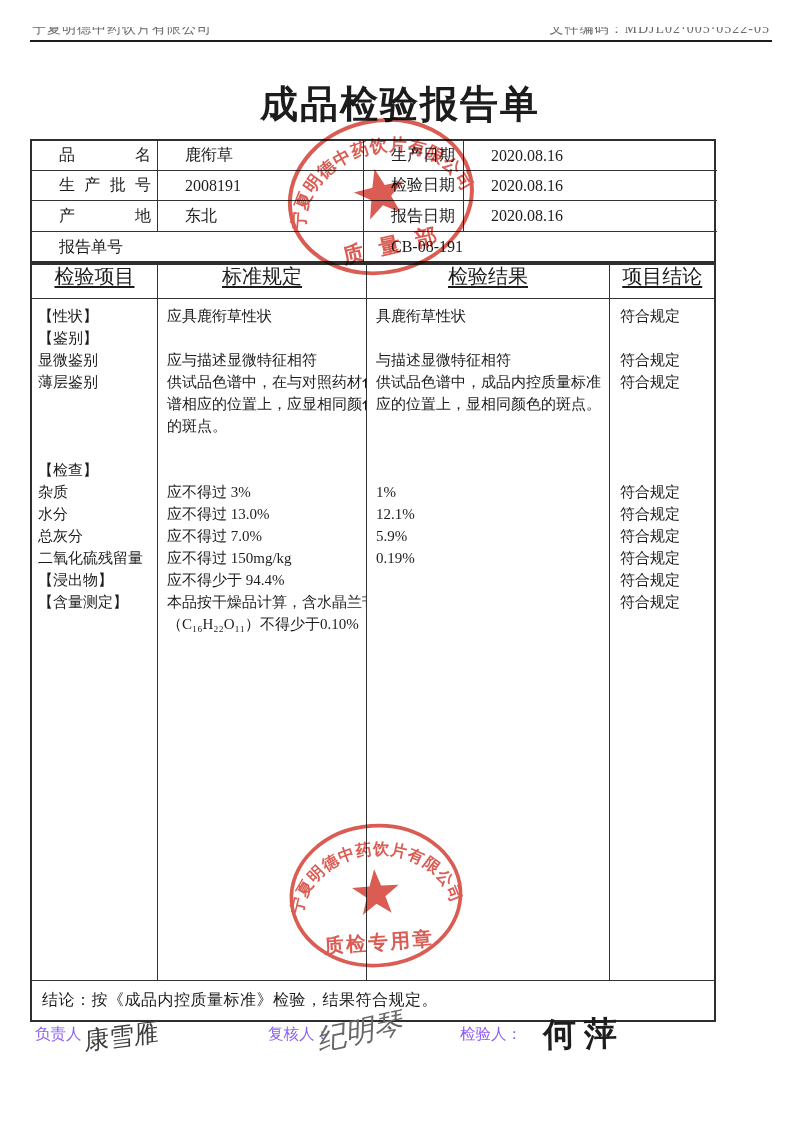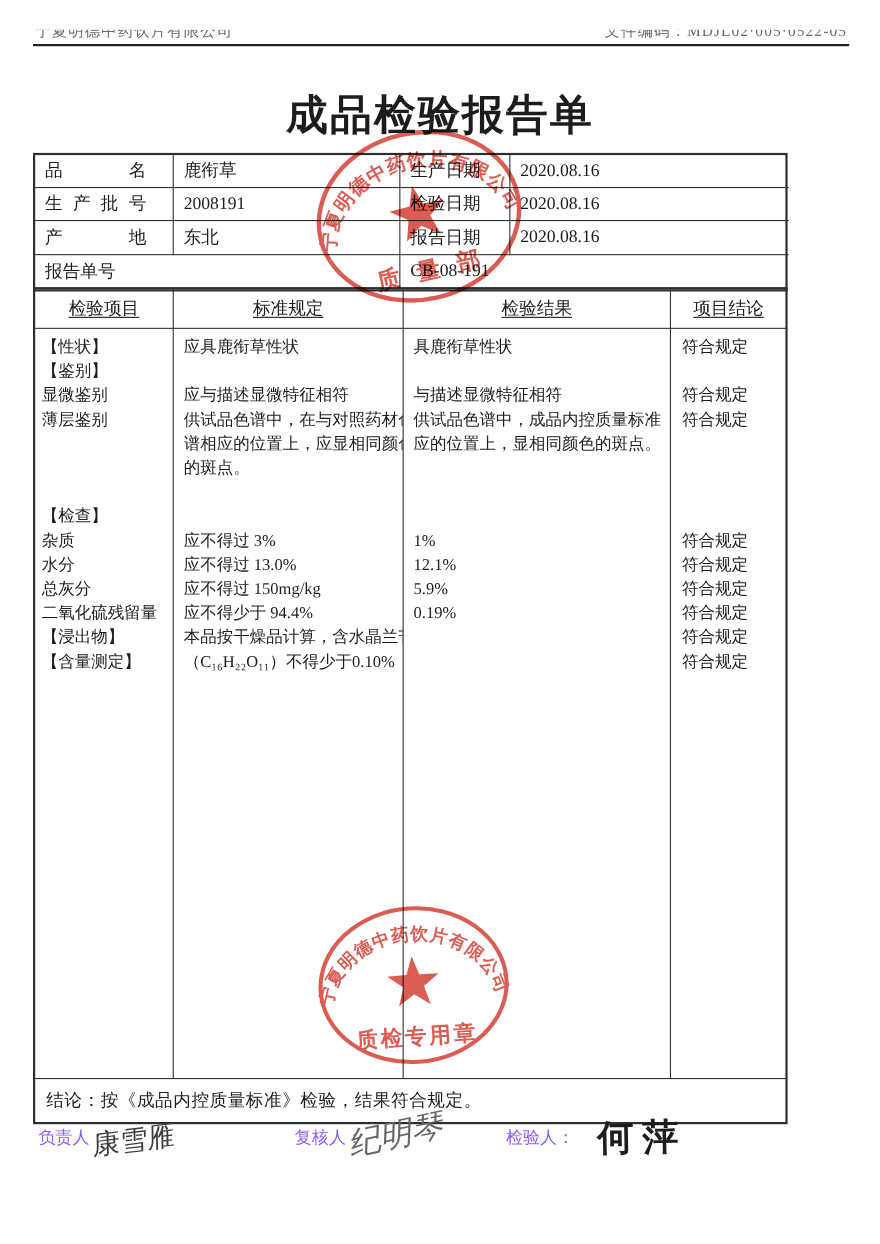--- a/index.html
+++ b/index.html
@@ -23,28 +23,28 @@
   }
 
   
   .grid { position:absolute; display:grid; border:2px solid #2e2e2e; box-sizing:border-box; background:transparent; }
   .grid > div { box-sizing:border-box; border-right:1.5px solid #333; border-bottom:1.5px solid #333; overflow:hidden; }
   .grid > div.no-r { border-right:none; }
   .grid > div.no-b { border-bottom:none; }
 
   
   .info-table { left:30px; top:139px; width:686px; grid-template-columns:126px 206px 100px 252.5px; grid-template-rows:30px 30px 31px 30.5px; font-size:16px; }
-  .info-table > div { display:flex; align-items:center; padding-left:9px; }
+  .info-table > div { display:flex; align-items:center; padding-left:27px; }
   .jlabel span { display:inline-block; width:92px; text-align:justify; text-align-last:justify; }
   .span2 { grid-column:1 / 3; }
   .span2v { grid-column:3 / 5; }
 
   
   .main-table { left:30px; top:260.5px; width:686px; grid-template-columns:126px 209px 243px 104.5px; grid-template-rows:36px 682px 39px; font-size:15px; }
-  .hcell { display:flex; align-items:center; justify-content:center; font-size:16px; }
+  .hcell { display:flex; justify-content:center; font-size:20px; }
   .hcell span { text-decoration:underline; text-underline-offset:3px; }
   .bodycell { padding-top:6px; }
   .c-items   { padding-left:6px; }
   .c-std     { padding-left:9px; }
   .c-res     { padding-left:9px; }
   .c-ccl     { padding-left:10px; }
   .ln { height:22px; line-height:22px; white-space:pre; }
   .concl-row { grid-column:1 / -1; display:flex; align-items:center; font-size:16px; padding-left:10px; letter-spacing:.5px; }
 
   
@@ -135,20 +135,21 @@
         <div class="ln">应具鹿衔草性状</div>
         <div class="ln"></div>
         <div class="ln">应与描述显微特征相符</div>
         <div class="ln">供试品色谱中，在与对照药材色</div>
         <div class="ln">谱相应的位置上，应显相同颜色</div>
         <div class="ln">的斑点。</div>
         <div class="ln"></div>
         <div class="ln"></div>
         <div class="ln">应不得过 3%</div>
         <div class="ln">应不得过 13.0%</div>
+        <div class="ln">应不得过 7.0%</div>
         <div class="ln">应不得过 150mg/kg</div>
         <div class="ln">应不得少于 94.4%</div>
         <div class="ln">本品按干燥品计算，含水晶兰苷</div>
         <div class="ln">（C₁₆H₂₂O₁₁）不得少于0.10%</div>
       </div>
     <div class="bodycell c-res">
         <div class="ln">具鹿衔草性状</div>
         <div class="ln"></div>
         <div class="ln">与描述显微特征相符</div>
         <div class="ln">供试品色谱中，成品内控质量标准</div>

